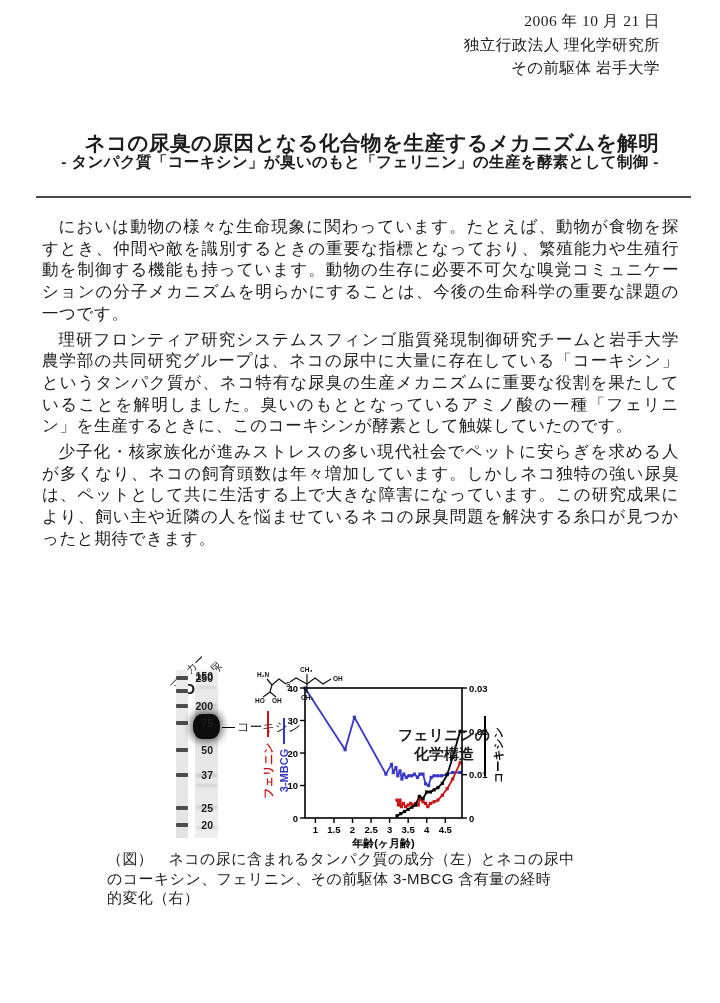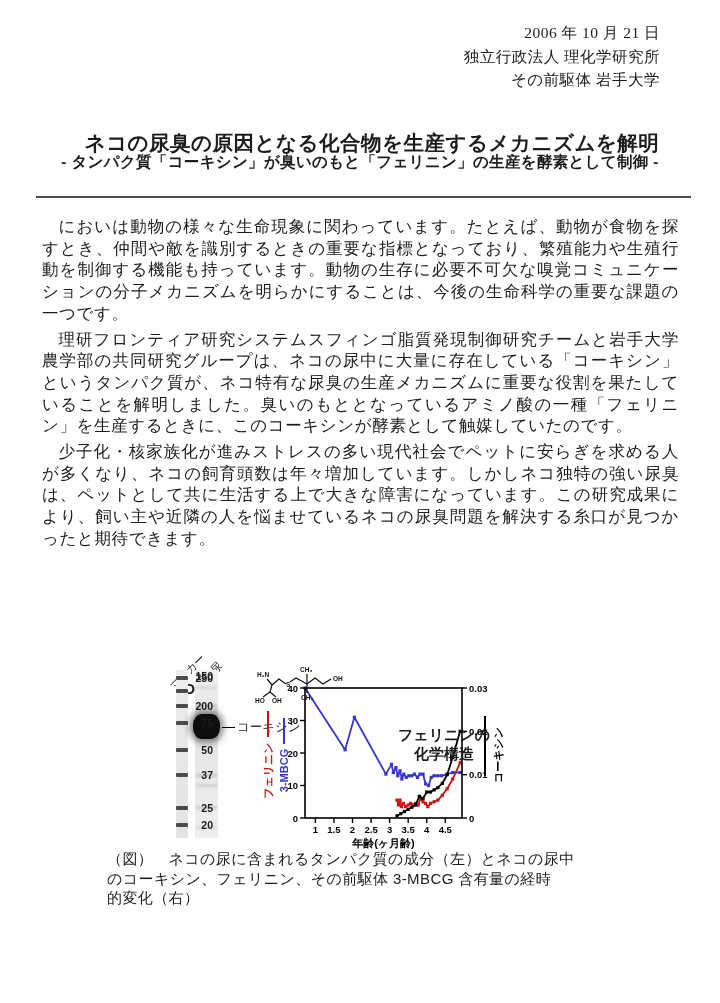--- a/index.html
+++ b/index.html
@@ -1,19 +1,19 @@
 <!DOCTYPE html>
 <html><head>
 <meta charset="utf-8">
 <style>
   html,body { margin:0; padding:0; background:#ffffff; }
   .page { position:relative; width:720px; height:1003px; background:#ffffff;
           font-family:"Liberation Serif","DejaVu Serif",serif; color:#1c1c1c; overflow:hidden; }
 
-  .header { position:absolute; top:21px; right:60px; text-align:right;
+  .header { position:absolute; top:9px; right:60px; text-align:right;
             font-size:15.5px; line-height:23.5px; letter-spacing:0.5px; }
 
   .title { position:absolute; top:117px; left:0; width:720px; margin:12px; text-align:center;
            font-family:"Liberation Sans","DejaVu Sans",sans-serif;
            font-size:20.5px; font-weight:700; letter-spacing:0.5px; }
   .subtitle { position:absolute; top:152px; left:0; width:720px; margin:0; text-align:center;
               font-family:"Liberation Sans","DejaVu Sans",sans-serif;
               font-size:15.5px; font-weight:700; letter-spacing:0.3px; }
   .rule { position:absolute; top:196px; left:36px; width:655px; height:2px; background:#4a4a4a; }
 

